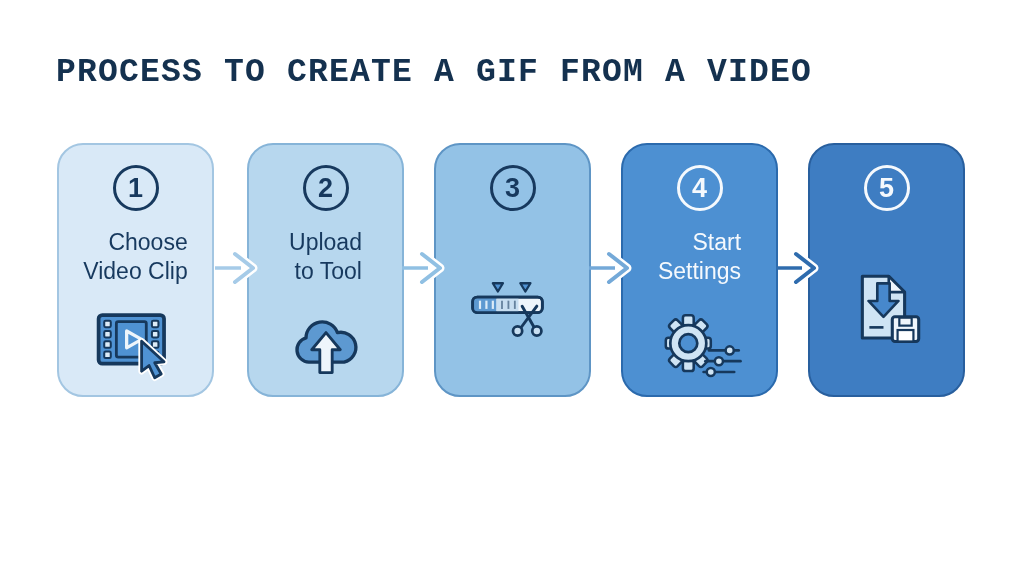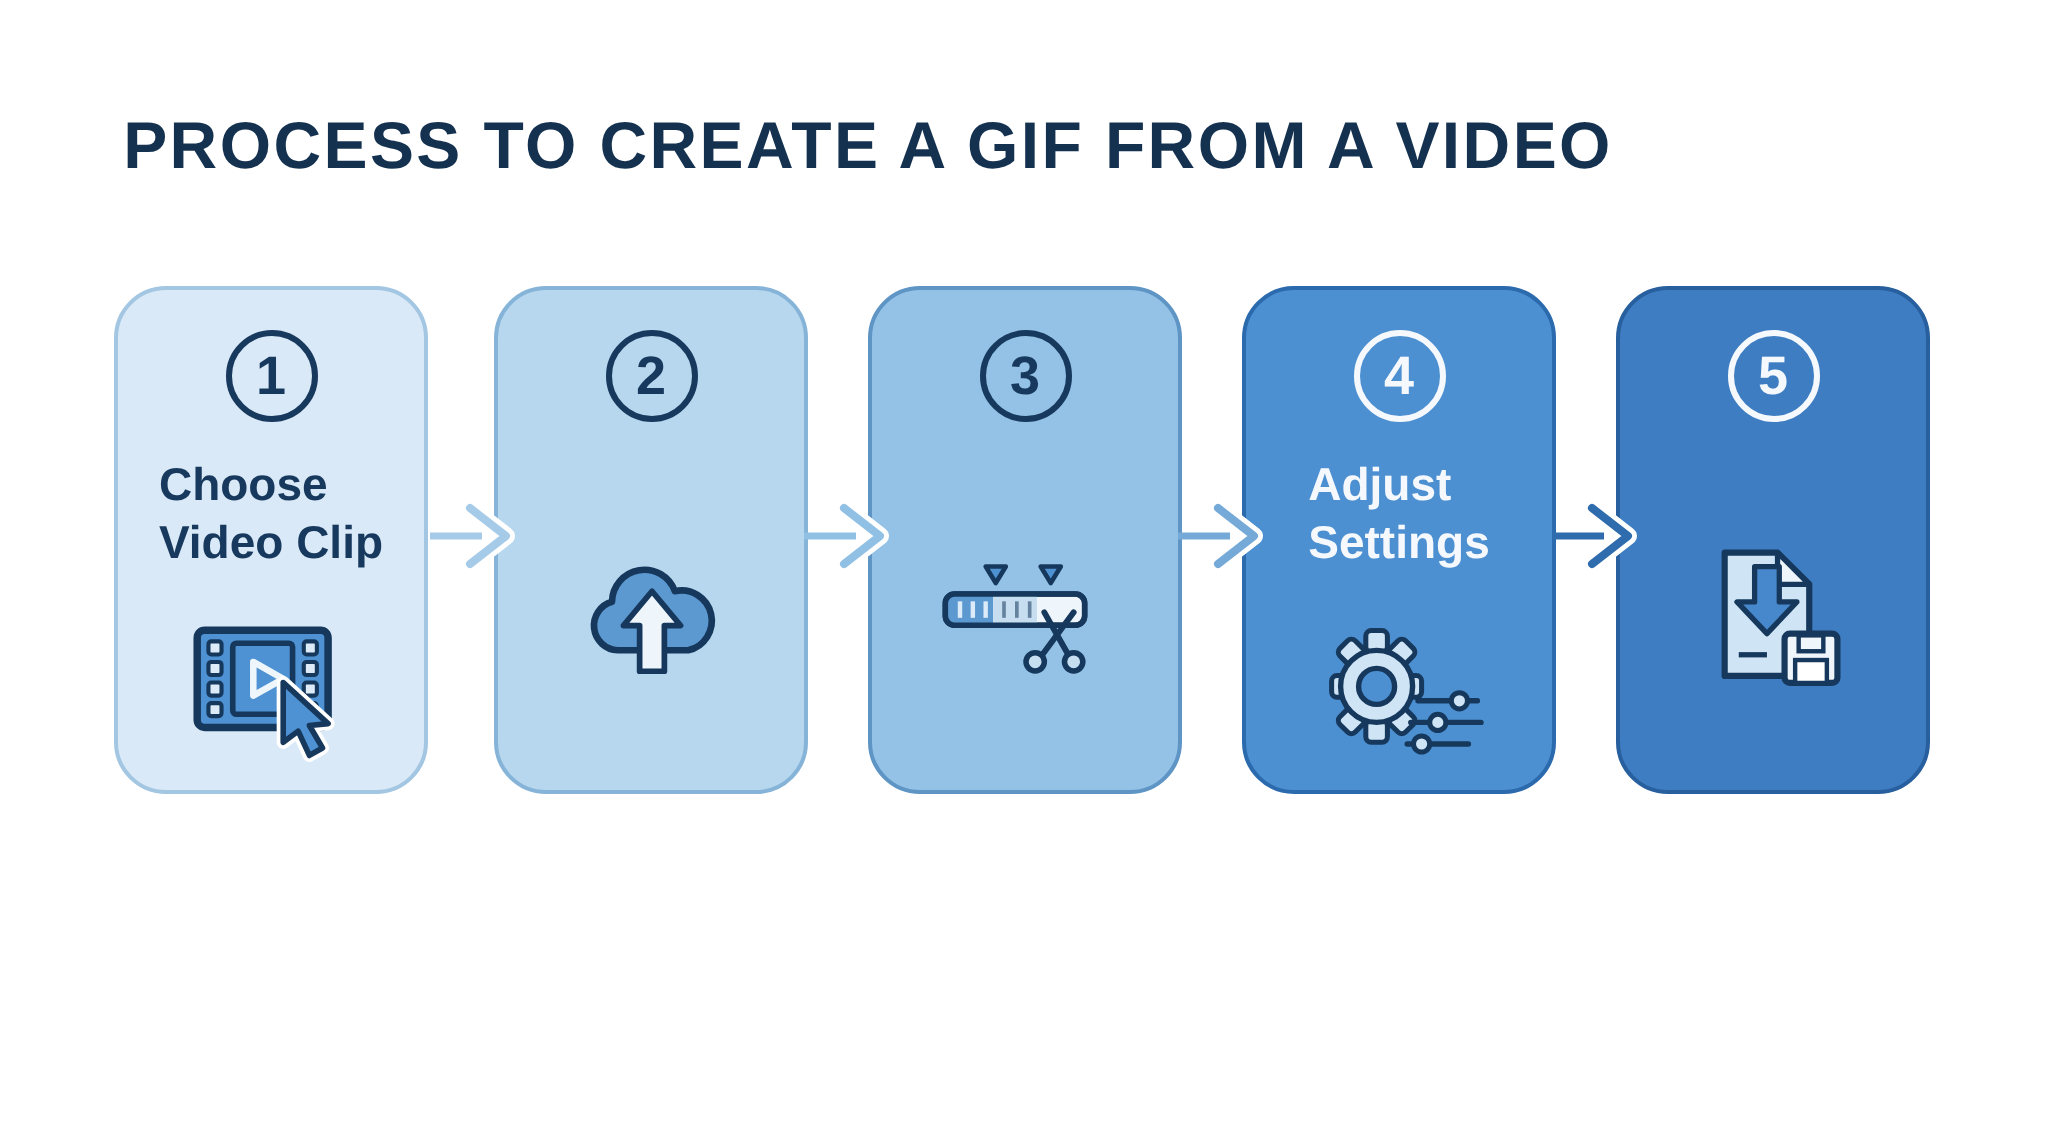--- a/index.html
+++ b/index.html
@@ -3,21 +3,21 @@
 <meta charset="utf-8">
 <style>
   html,body{margin:0;padding:0;background:#ffffff;}
   body{
     width:1024px;height:572px;position:relative;overflow:hidden;
     font-family:"Liberation Sans", sans-serif;
   }
   .title{
     position:absolute;top:54px;left:0;width:868px;
     text-align:center;font-size:33px;font-weight:800;
-    letter-spacing:1.2px;color:#14314f;
+    letter-spacing:1.2px;color:#14314f;font-family:Liberation Mono, monospace;
   }
   .card{
     position:absolute;top:143px;width:157px;height:254px;
     border-radius:26px;border:2px solid transparent;
     box-sizing:border-box;
     display:flex;flex-direction:column;align-items:center;
     padding-top:20px;
   }
   .card.c1{left:57px;}
   .card.c2{left:247px;}
@@ -26,22 +26,22 @@
   .card.c5{left:808px;}
   .num-circle{
     width:46px;height:46px;border-radius:50%;
     border:3px solid currentColor;
     display:flex;align-items:center;justify-content:center;
     font-size:27px;font-weight:600;line-height:1;
     box-sizing:border-box;
   }
   .step-label{
     margin-top:17px;
-    font-size:23px;font-weight:700;line-height:1.25;
-    text-align:left;white-space:pre-line;
+    font-size:23px;font-weight:400;line-height:1.25;
+    text-align:right;white-space:pre-line;
     min-height:58px;
   }
   .icon-wrap{
     margin-top:9px;flex:1;
     display:flex;align-items:center;justify-content:center;
   }
   .flow-arrow{
     position:absolute;top:248px;width:56px;height:40px;
   }
   .fa1{left:205px;} .fa2{left:392px;} .fa3{left:579px;} .fa4{left:766px;}
@@ -69,20 +69,22 @@
       <rect x="25" y="15" width="32" height="38" rx="2" fill="#4f92d3" stroke="#16385c" stroke-width="3"></rect>
       <path d="M36 25 L52 34 L36 43 Z" fill="none" stroke="#eef5fb" stroke-width="3.5" stroke-linejoin="round"></path>
       <path d="M52 36 L76 58 L66 59 L73 71 L66 75 L60 62 L52 68 Z" fill="#4f92d3" stroke="#ffffff" stroke-width="7" stroke-linejoin="round"></path>
       <path d="M52 36 L76 58 L66 59 L73 71 L66 75 L60 62 L52 68 Z" fill="#4f92d3" stroke="#16385c" stroke-width="3" stroke-linejoin="round"></path>
     </svg>
   </div>
 </div>
 
 <div class="card c2" style="background-color: rgb(183, 215, 238); border-color: rgb(134, 180, 216); color: rgb(23, 57, 94);">
   <div class="num-circle">2</div>
+  <div class="step-label">Upload
+to Tool</div>
   <div class="icon-wrap">
     <svg width="80" height="72" viewBox="0 0 84 74">
       <path d="M24 55 A13 13 0 0 1 21 29.5 A17 17 0 0 1 54 24 A12.5 12.5 0 0 1 61 55 Z" fill="#5d99d1" stroke="#16385c" stroke-width="3.5" stroke-linejoin="round"></path>
       <path d="M42 24 L57 42 L48.5 42 L48.5 66 L35.5 66 L35.5 42 L27 42 Z" fill="#eef5fb" stroke="#16385c" stroke-width="3" stroke-linejoin="round"></path>
     </svg>
   </div>
 </div>
 
 <div class="card c3" style="background-color: rgb(147, 194, 230); border-color: rgb(94, 149, 197); color: rgb(23, 57, 94);">
   <div class="num-circle">3</div>
@@ -103,21 +105,21 @@
       <line x1="58" y1="34" x2="71" y2="57" stroke="#16385c" stroke-width="3.2" stroke-linecap="round"></line>
       <line x1="74" y1="34" x2="57" y2="57" stroke="#16385c" stroke-width="3.2" stroke-linecap="round"></line>
       <circle cx="53" cy="61" r="5" fill="#c7def1" stroke="#16385c" stroke-width="3"></circle>
       <circle cx="74" cy="61" r="5" fill="#c7def1" stroke="#16385c" stroke-width="3"></circle>
     </svg>
   </div>
 </div>
 
 <div class="card c4" style="background-color: rgb(77, 144, 210); border-color: rgb(43, 106, 173); color: rgb(245, 249, 253);">
   <div class="num-circle">4</div>
-  <div class="step-label">Adjust
+  <div class="step-label">Start
 Settings</div>
   <div class="icon-wrap">
     <svg width="88" height="72" viewBox="0 0 96 80">
       <g stroke="#16385c" stroke-width="2.8" fill="#cfe4f4">
         <rect x="29" y="7" width="12" height="12" rx="3"></rect>
         <rect x="29" y="57" width="12" height="12" rx="3"></rect>
         <rect x="10" y="32" width="12" height="12" rx="3"></rect>
         <rect x="48" y="32" width="12" height="12" rx="3"></rect>
         <rect x="15" y="13" width="12" height="12" rx="3" transform="rotate(45 21 19)"></rect>
         <rect x="43" y="13" width="12" height="12" rx="3" transform="rotate(-45 49 19)"></rect>

